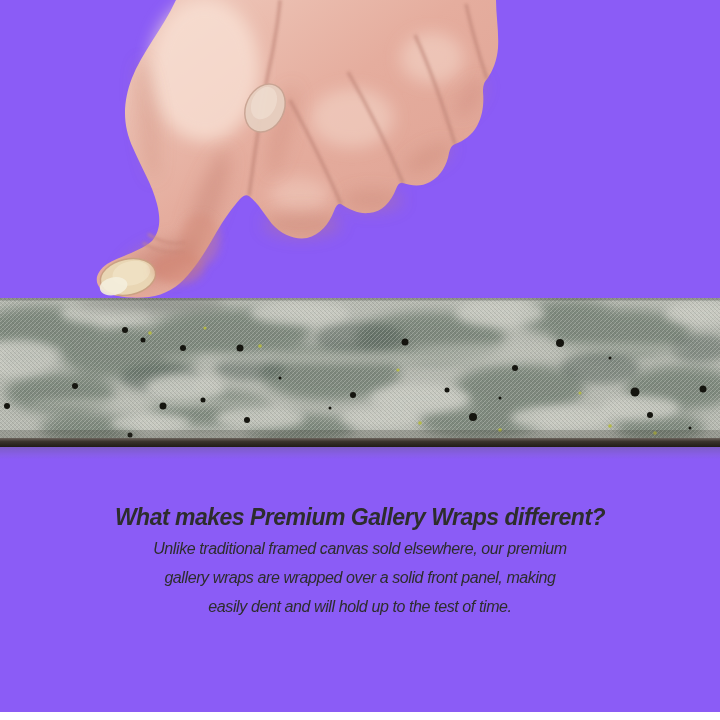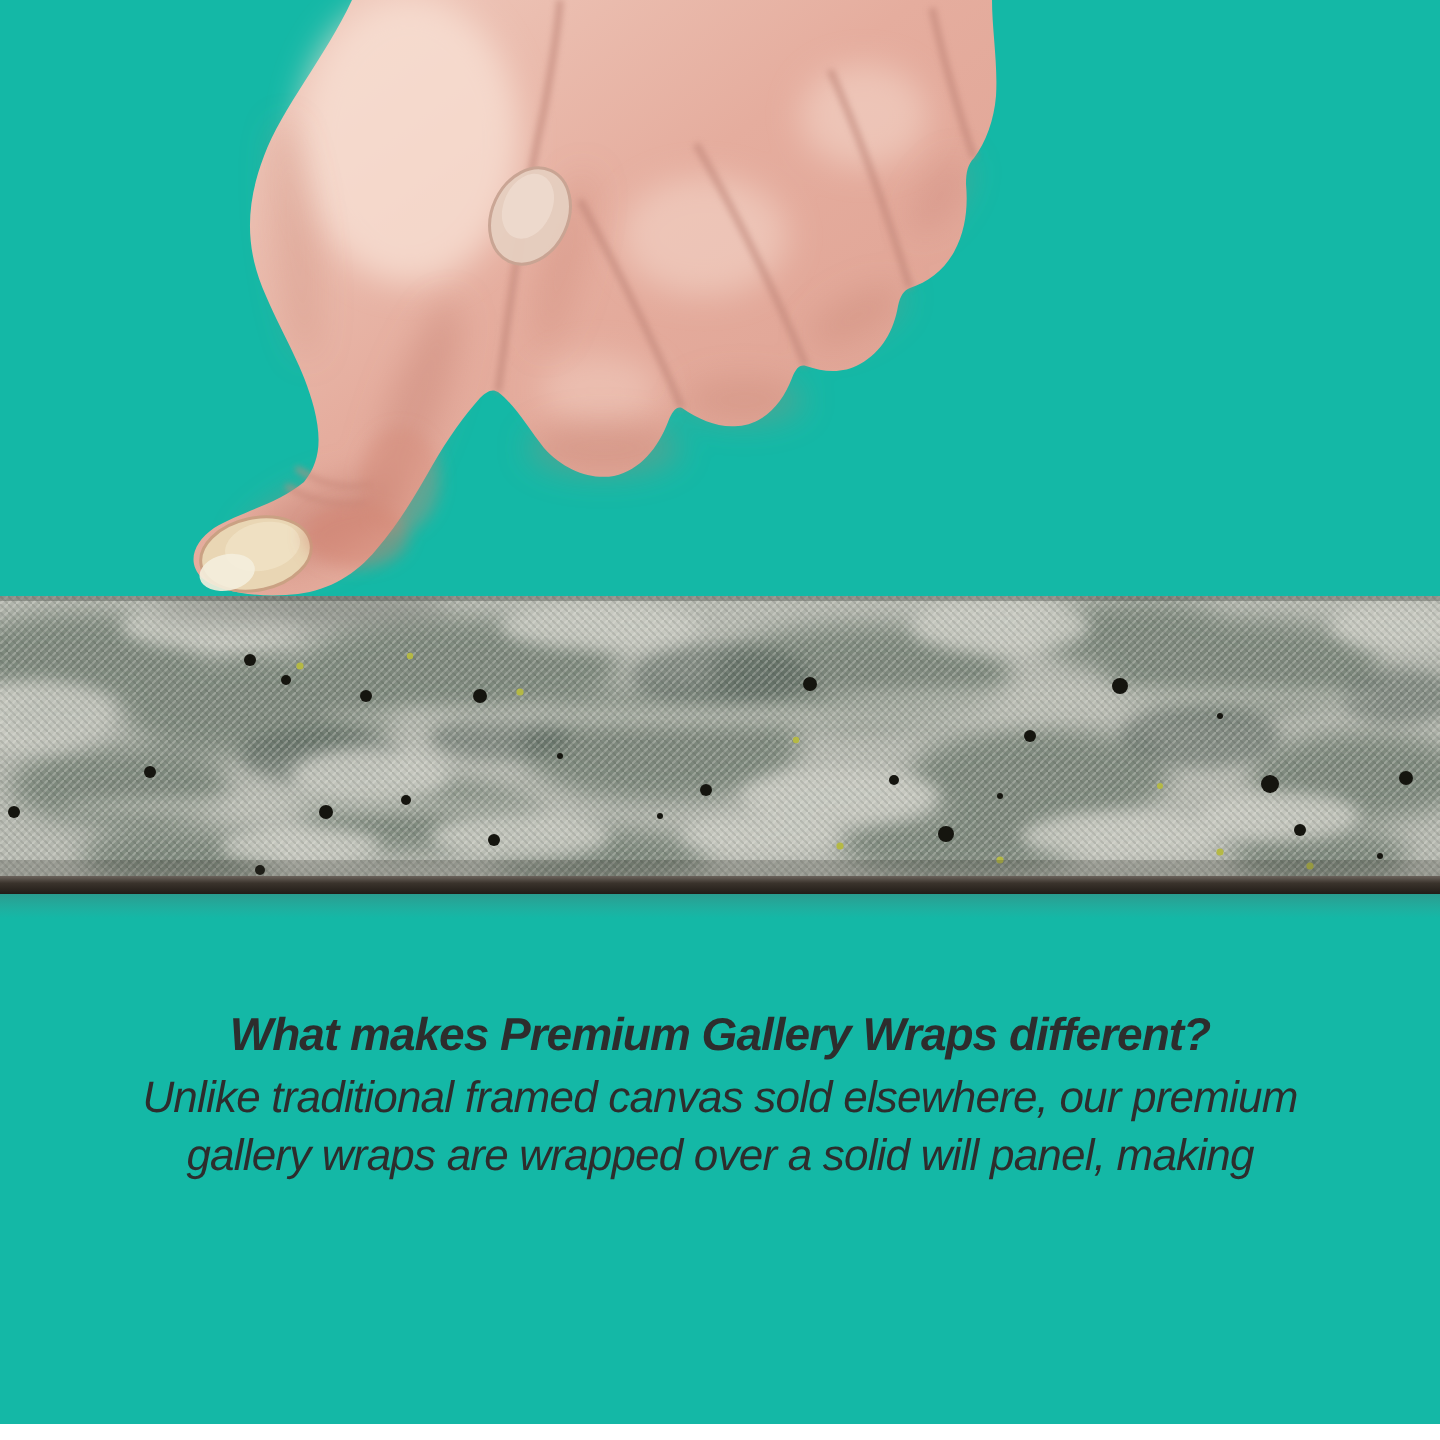--- a/index.html
+++ b/index.html
@@ -1,33 +1,33 @@
 <!DOCTYPE html>
 <html><head>
 <meta charset="utf-8">
 <style>
   html,body{margin:0;padding:0;background:#ffffff;}
   body{width:720px;height:720px;overflow:hidden;position:relative;
        font-family:"Liberation Sans",sans-serif;}
-  .stage{position:absolute;inset:0;width:720px;height:712px;background:#14b8a6;}
+  .stage{position:absolute;inset:0;width:720px;height:712px;background:#8b5cf6;}
 
   
   .photo-area{position:absolute;left:0;top:0;width:720px;height:300px;}
   .photo-area svg{display:block;}
 
   
   .strip{position:absolute;left:0;top:298px;width:720px;height:162px;}
   .strip svg{display:block;}
 
   
   .caption{position:absolute;left:0;top:500px;width:720px;text-align:center;
            color:#2d2d2d;font-style:italic;}
   .caption-heading{font-size:23px;font-weight:600;letter-spacing:-0.5px;
            line-height:34px;white-space:nowrap;}
-  .caption-line{font-size:22px;font-weight:400;letter-spacing:-0.4px;
+  .caption-line{font-size:16px;font-weight:400;letter-spacing:-0.4px;
            line-height:29px;white-space:nowrap;}
 </style>
 </head>
 <body>
 
 <div class="stage">
 
   <div class="photo-area">
     <svg width="720" height="300" viewBox="0 0 720 300">
       <defs>
@@ -259,16 +259,17 @@
 
       <rect x="0" y="140" width="720" height="9" fill="url(#edgeG)"></rect>
 
       <rect x="0" y="149" width="720" height="12" fill="url(#dropG)"></rect>
     </svg>
   </div>
 
   <div class="caption">
     <div class="caption-heading">What makes Premium Gallery Wraps different?</div>
     <div class="caption-line">Unlike traditional framed canvas sold elsewhere, our premium</div>
-    <div class="caption-line">gallery wraps are wrapped over a solid will panel, making</div>
+    <div class="caption-line">gallery wraps are wrapped over a solid front panel, making</div>
+    <div class="caption-line">easily dent and will hold up to the test of time.</div>
   </div>
 
 </div>
 
 </body></html>

